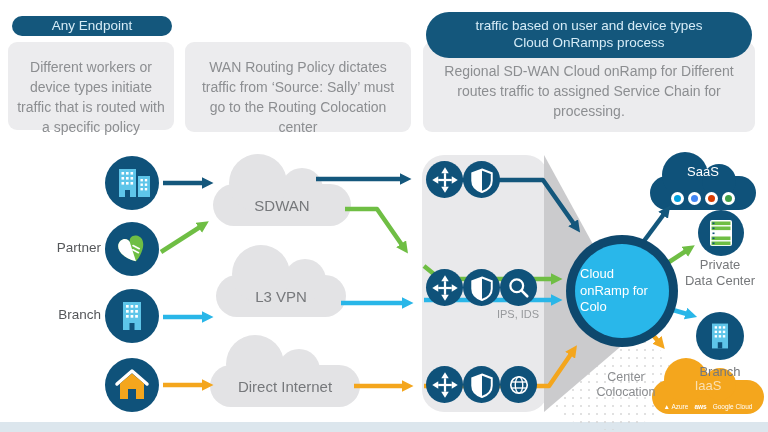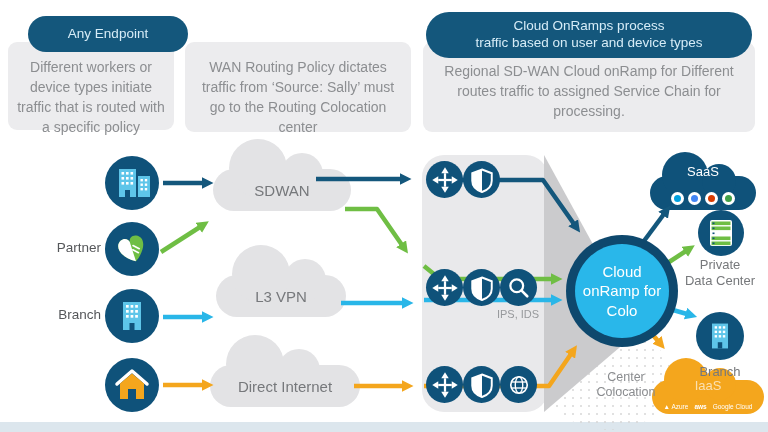--- a/index.html
+++ b/index.html
@@ -32,21 +32,21 @@
   .panel{position:absolute;left:422px;top:155px;width:126px;height:257px;background:#e9e9eb;border-radius:22px;z-index:1;}
   .svc{width:37px;height:37px;z-index:4;}
   .ips-label{position:absolute;left:468px;top:308px;width:100px;text-align:center;
              color:#97999c;font-size:11px;z-index:4;}
 
   
   .hub{position:absolute;left:566px;top:235px;width:112px;height:112px;border-radius:50%;
        background:#0e486d;z-index:4;display:flex;align-items:center;justify-content:center;}
   .hub-inner{width:94px;height:94px;border-radius:50%;background:#29b7ea;
              display:flex;align-items:center;justify-content:center;}
-  .hub-text{width:84px;text-align:center;color:#ffffff;font-size:15px;line-height:1.3;}
+  .hub-text{width:84px;text-align:left;color:#ffffff;font-size:13px;line-height:1.3;}
 
   
   .dest-cloud .cloud-base{height:34px;display:block;}
   .saas .cloud-base{background:#0f527a;border-radius:17px;}
   .saas .cloud-base::before{width:46px;height:46px;left:12px;top:-24px;}
   .saas .cloud-base::after{width:34px;height:34px;left:52px;top:-12px;}
   .iaas .cloud-base{background:#f4a61d;border-radius:17px;}
   .iaas .cloud-base::before{width:44px;height:44px;left:12px;top:-22px;}
   .iaas .cloud-base::after{width:32px;height:32px;left:52px;top:-12px;}
   .saas-label{position:absolute;left:0;right:0;top:16px;text-align:center;color:#fff;font-size:13px;z-index:3;}
@@ -66,39 +66,39 @@
   .bottom-band{position:absolute;left:0;top:422px;width:768px;height:10px;background:#dce6ed;z-index:1;}
   svg.overlay{position:absolute;left:0;top:0;z-index:3;}
   .line2{display:block;}
 </style>
 </head>
 <body>
 
 <div class="canvas">
 
   <div class="card-box" style="left:8px;top:42px;width:166px;height:88px;"></div>
-  <div class="pill" style="left:28px;top:16px;width:160px;height:36px;text-align:right;">
+  <div class="pill" style="left:12px;top:16px;width:160px;height:20px;text-align:right;">
     <span>Any Endpoint</span>
   </div>
   <div class="card-body" style="left:14px;top:58px;width:154px;">Different workers or device types initiate traffic that is routed with a specific policy</div>
 
   <div class="card-box" style="left:185px;top:42px;width:226px;height:90px;"></div>
   <div class="card-body" style="left:197px;top:58px;width:202px;">WAN Routing Policy dictates traffic from ‘Source: Sally’ must go to the Routing Colocation center</div>
 
   <div class="card-box" style="left:423px;top:42px;width:332px;height:90px;"></div>
   <div class="pill" style="left:426px;top:12px;width:326px;height:46px;">
+    <span>traffic based on user and device types</span>
     <span>Cloud OnRamps process</span>
-    <span>traffic based on user and device types</span>
   </div>
   <div class="card-body" style="left:439px;top:62px;width:300px;">Regional SD-WAN Cloud onRamp for Different routes traffic to assigned Service Chain for processing.</div>
 
   <div class="ep-label" style="top:240px;">Partner</div>
   <div class="ep-label" style="top:307px;">Branch</div>
 
-  <div class="cloud wan" style="left:213px;top:146px;width:138px;height:65px;">
+  <div class="cloud wan" style="left:213px;top:161px;width:138px;height:65px;">
     <div class="cloud-base">
       <span class="wan-label">SDWAN</span>
     </div>
   </div>
   <div class="cloud wan" style="left:216px;top:253px;width:130px;height:64px;">
     <div class="cloud-base">
       <span class="wan-label">L3 VPN</span>
     </div>
   </div>
   <div class="cloud wan" style="left:210px;top:343px;width:150px;height:64px;">

